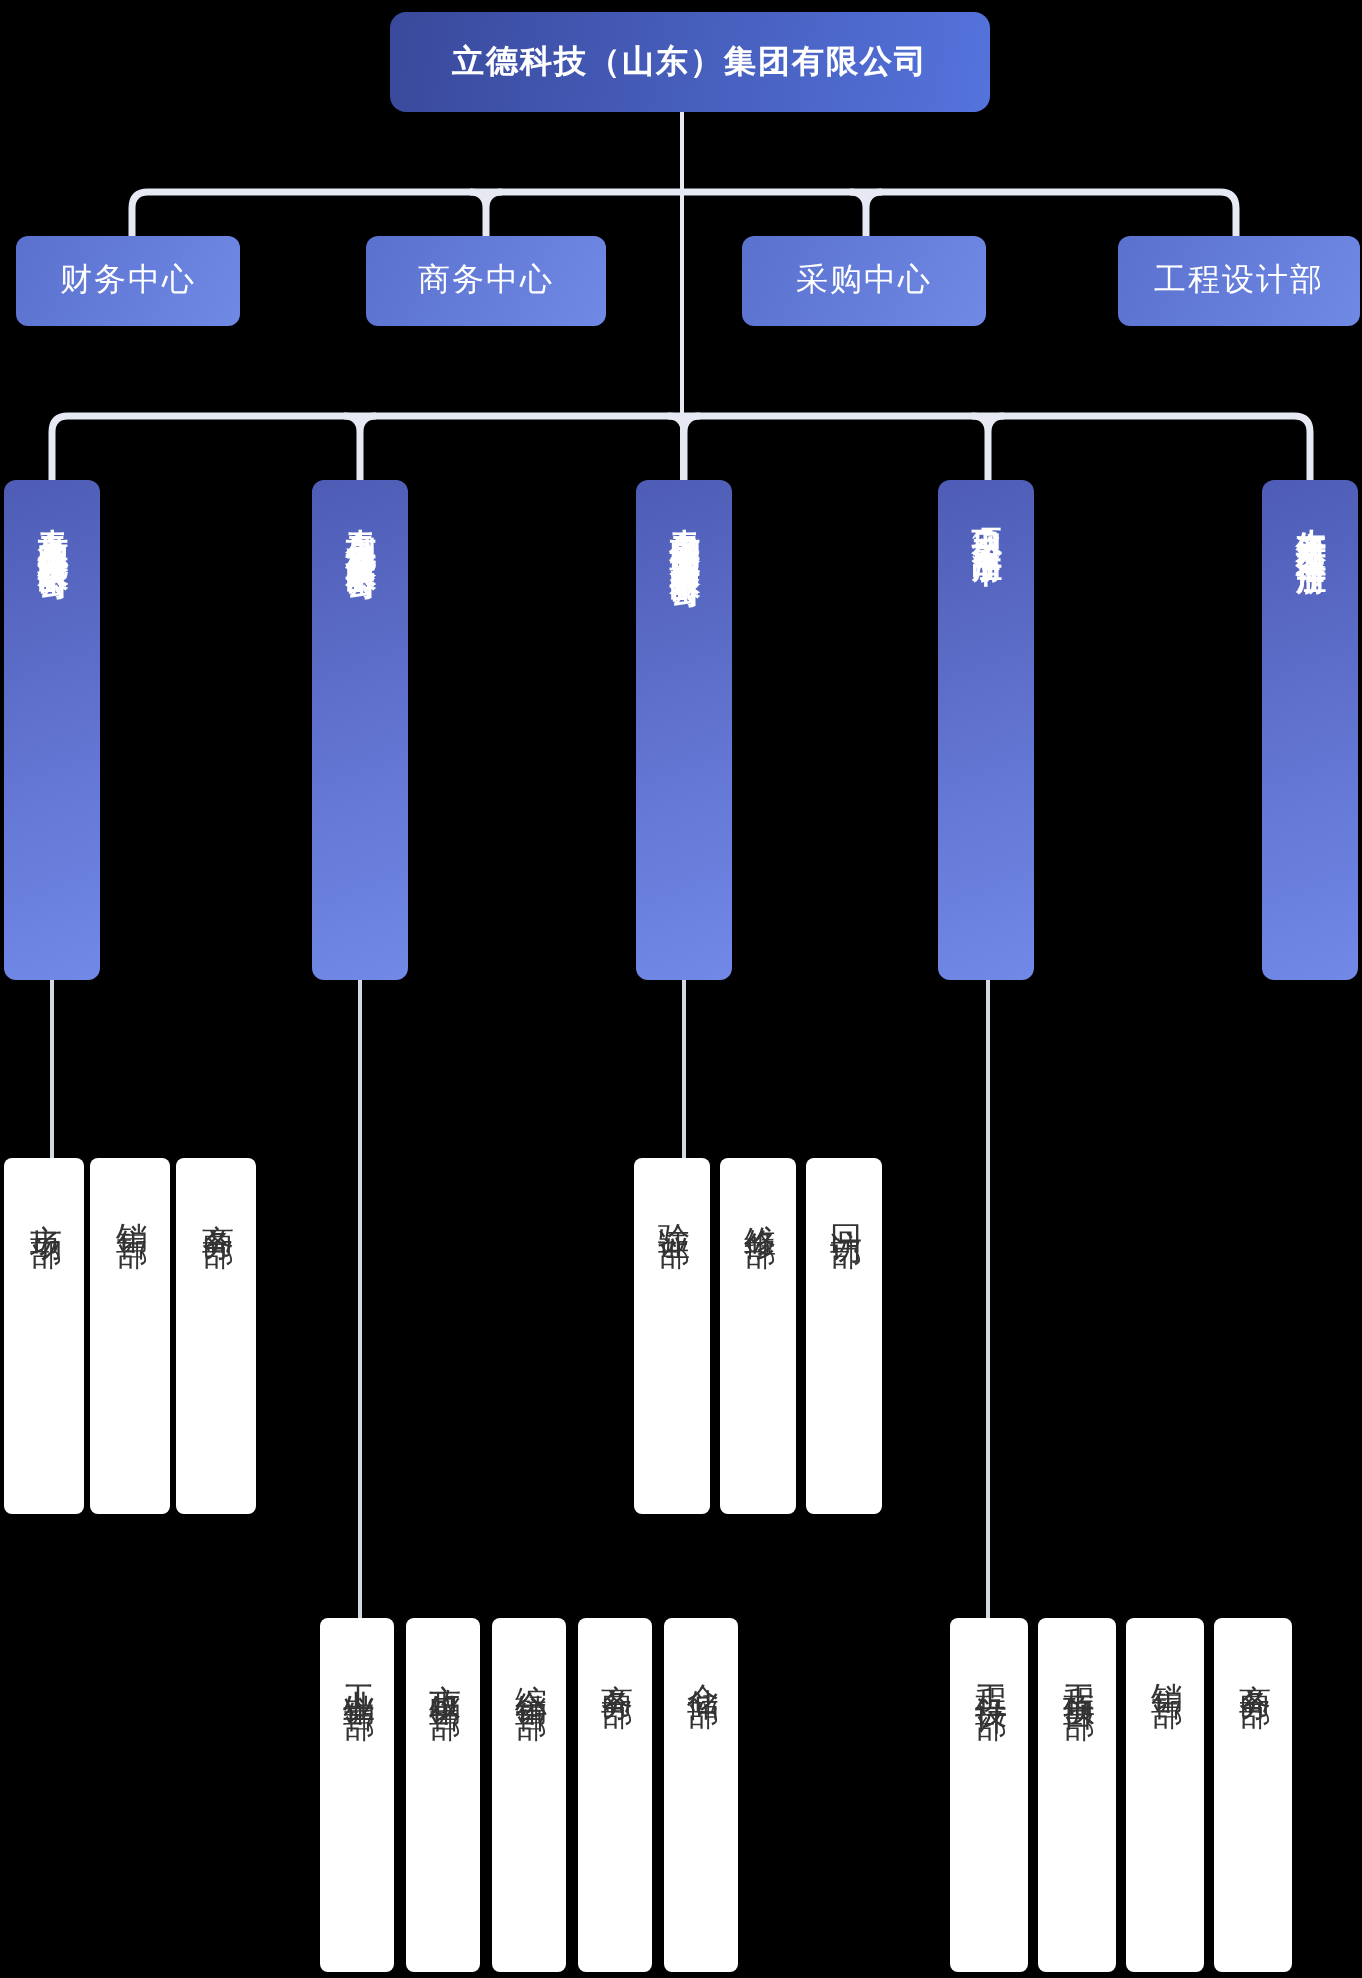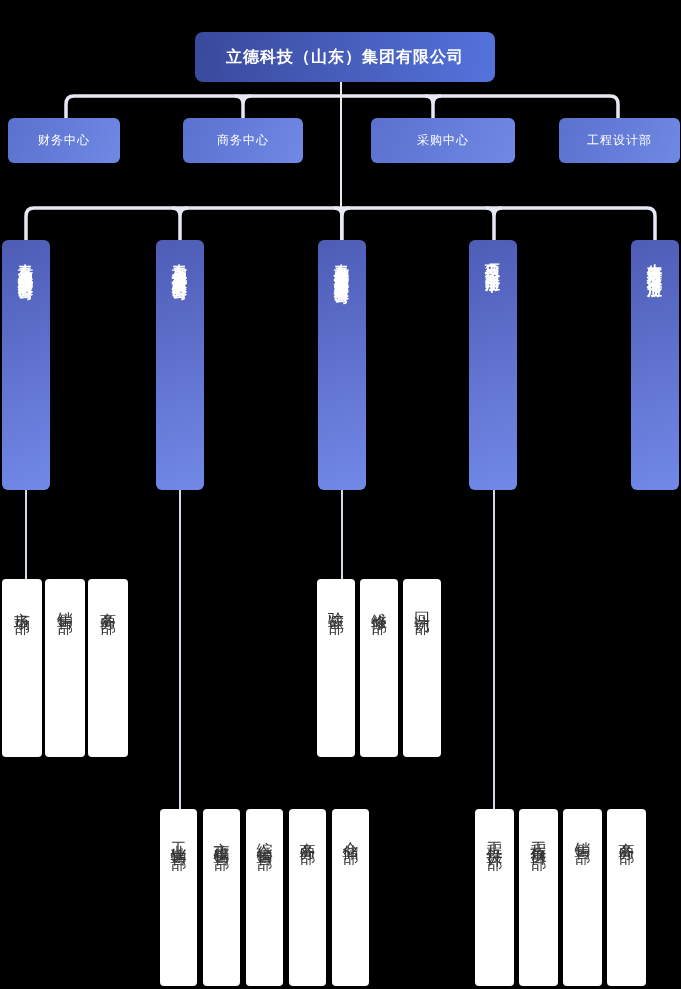--- a/index.html
+++ b/index.html
@@ -9,30 +9,30 @@
   }
   .connectors { position:absolute; left:0; top:0; }
 
   .node {
     position:absolute; display:flex; align-items:center; justify-content:center;
     color:#ffffff; box-sizing:border-box;
   }
   .root {
     left:195px; top:6px; width:300px; height:50px;
     background:linear-gradient(100deg,#39499B 0%,#5473DC 100%);
-    border-radius:8px; font-size:16px; font-weight:bold; letter-spacing:1px;margin-top:26px;
+    border-radius:8px; font-size:16px; font-weight:bold; letter-spacing:1px;
   }
   .center {
     top:118px; height:45px;
     background:linear-gradient(115deg,#5A71CE 0%,#7089E5 100%);
-    border-radius:6px; font-size:12px; font-weight:500; letter-spacing:1px;
+    border-radius:6px; font-size:16px; font-weight:500; letter-spacing:1px;
   }
   #center-0 { left:8px;   width:112px; }
   #center-1 { left:183px; width:120px;align-items:center; }
-  #center-2 { left:371px; width:144px; }
+  #center-2 { left:371px; width:122px; }
   #center-3 { left:559px; width:121px; }
 
   .company {
     top:240px; width:48px; height:250px;
     background:linear-gradient(160deg,#4E5CB5 0%,#7289E8 100%);
     border-radius:6px; align-items:flex-start;
   }
   .company .vlabel {
     writing-mode:vertical-rl; font-size:15px; font-weight:600;
     letter-spacing:2px; padding-top:12px; line-height:1;

